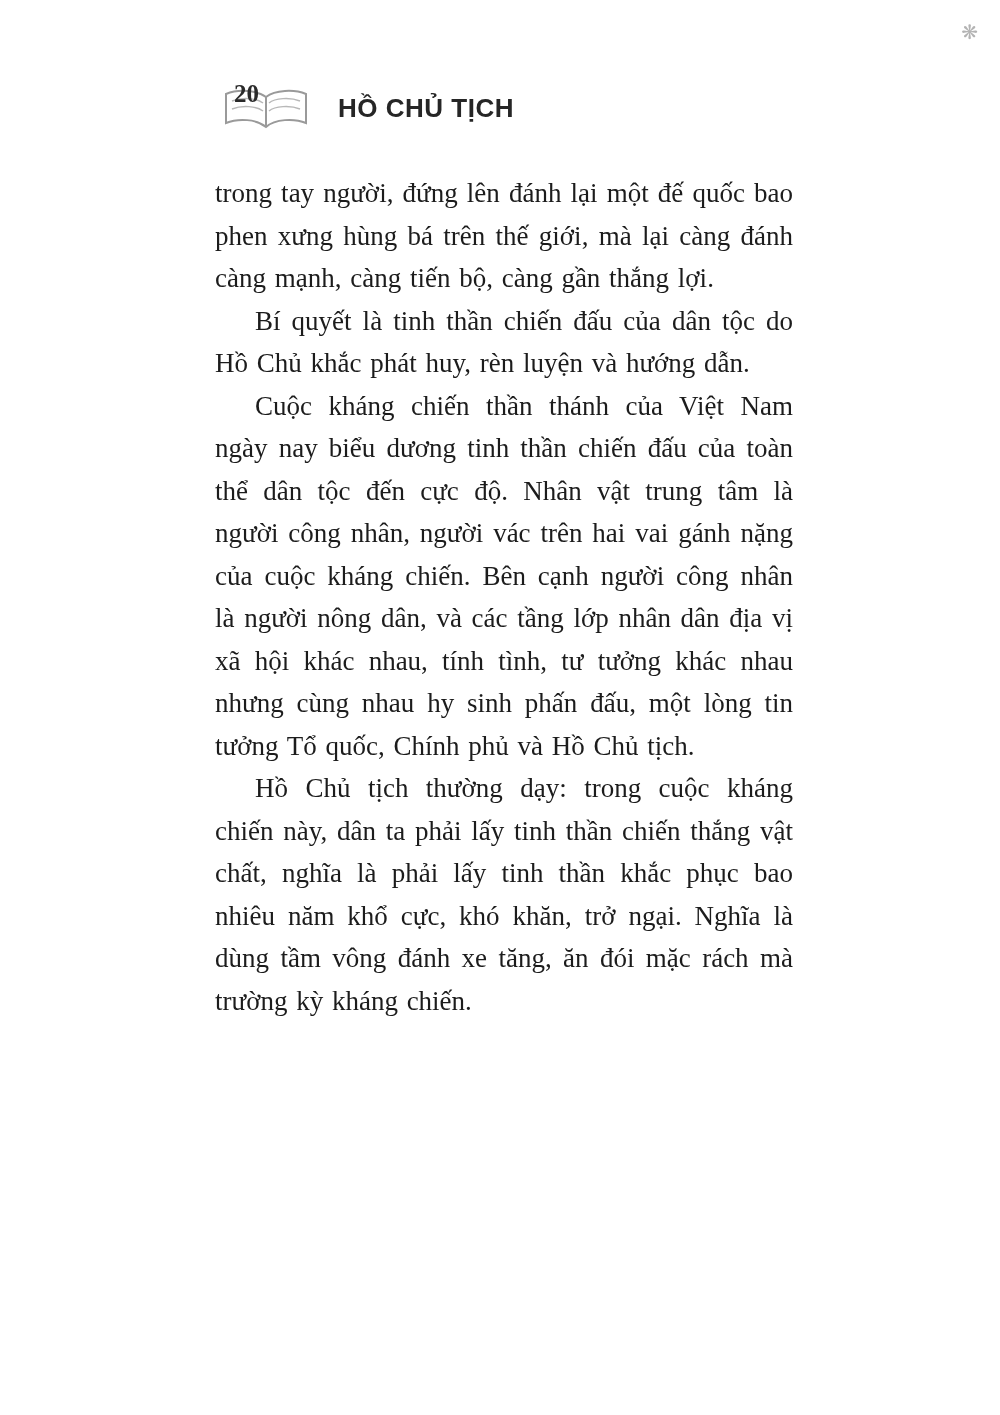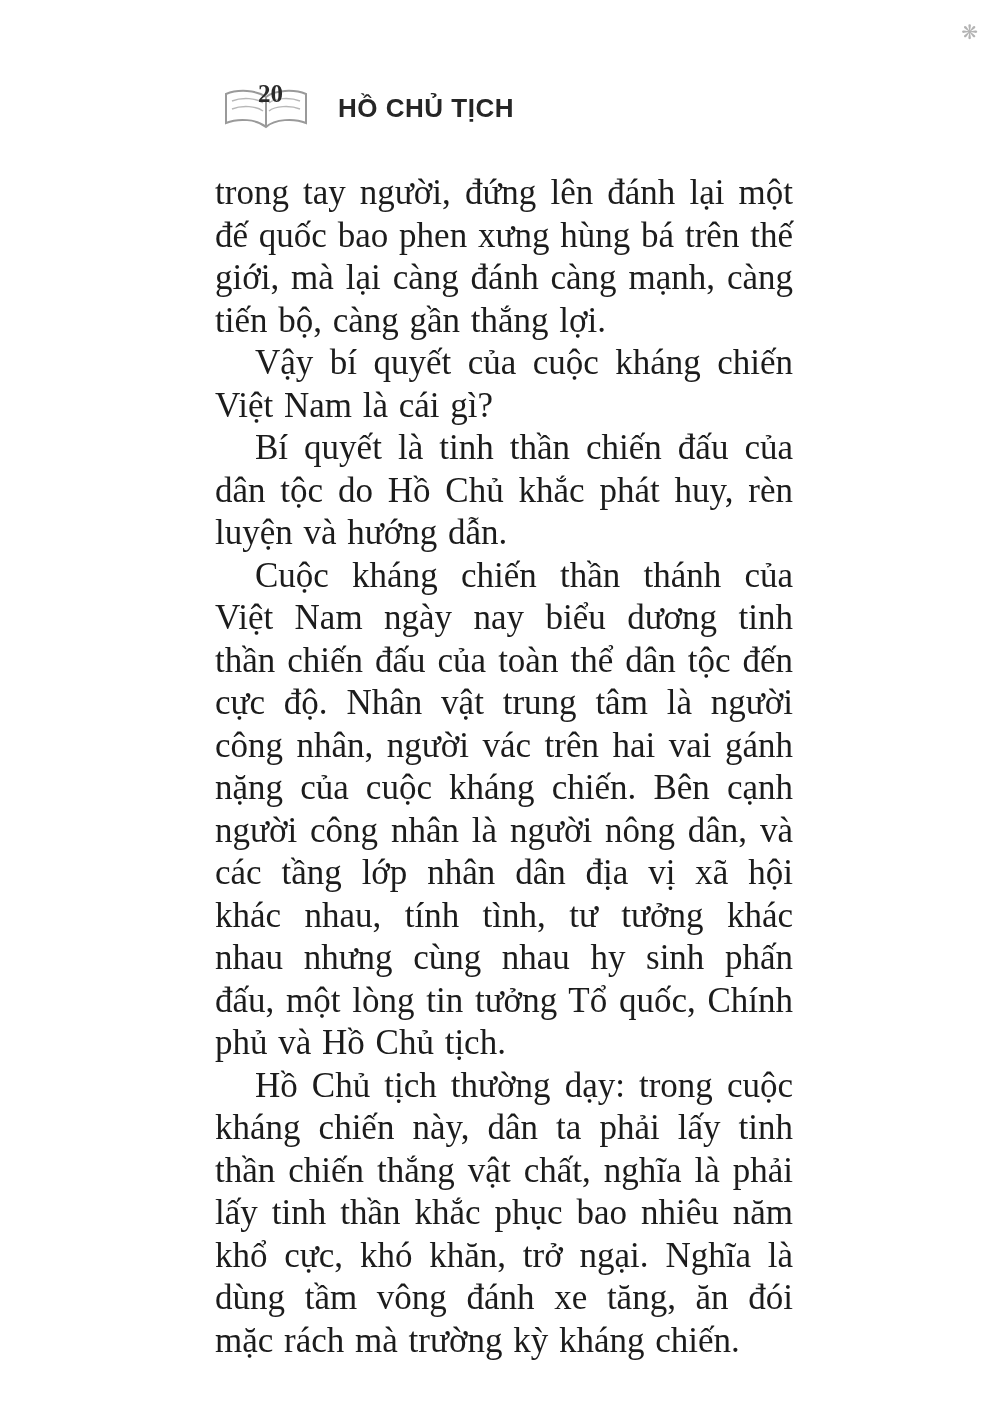--- a/index.html
+++ b/index.html
@@ -44,21 +44,21 @@
     flex: 0 0 auto;
   }
   .logo-wrap svg {
     position: absolute;
     left: 0;
     top: 4px;
   }
   .page-number {
     position: absolute;
     top: -2px;
-    left: 40px;
+    left: 16px;
     font-size: 25px;
     font-weight: bold;
     color: #2a2a2a;
     font-family: "Liberation Serif", serif;
   }
   .header-text {
     display: flex;
     align-items: center;
     gap: 6px;
     white-space: nowrap;
@@ -79,21 +79,21 @@
   }
   .page-body {
     position: absolute;
     top: 172px;
     left: 215px;
     width: 578px;
     text-align: justify;
   }
   .para {
     margin: 0;
-    font-size: 35px;
+    font-size: 27px;
     line-height: 42.5px;
     text-indent: 40px;
     word-spacing: 2px;
     color: #1c1c1c;
   }
   .para.no-indent {
     text-indent: 0;
   }
 </style>
 </head>
@@ -115,19 +115,18 @@
       </svg>
       <span class="page-number">20</span>
     </div>
     <div class="header-text">
       <span class="book-title">HỒ CHỦ TỊCH</span>
     </div>
   </header>
 
   <main class="page-body">
     <p class="para no-indent">trong tay người, đứng lên đánh lại một đế quốc bao phen xưng hùng bá trên thế giới, mà lại càng đánh càng mạnh, càng tiến bộ, càng gần thắng lợi.</p>
-    <p class="para">Vậy bí quyết của cuộc kháng chiến Việt Nam là cái gì?</p>
     <p class="para">Bí quyết là tinh thần chiến đấu của dân tộc do Hồ Chủ khắc phát huy, rèn luyện và hướng dẫn.</p>
     <p class="para">Cuộc kháng chiến thần thánh của Việt Nam ngày nay biểu dương tinh thần chiến đấu của toàn thể dân tộc đến cực độ. Nhân vật trung tâm là người công nhân, người vác trên hai vai gánh nặng của cuộc kháng chiến. Bên cạnh người công nhân là người nông dân, và các tầng lớp nhân dân địa vị xã hội khác nhau, tính tình, tư tưởng khác nhau nhưng cùng nhau hy sinh phấn đấu, một lòng tin tưởng Tổ quốc, Chính phủ và Hồ Chủ tịch.</p>
     <p class="para">Hồ Chủ tịch thường dạy: trong cuộc kháng chiến này, dân ta phải lấy tinh thần chiến thắng vật chất, nghĩa là phải lấy tinh thần khắc phục bao nhiêu năm khổ cực, khó khăn, trở ngại. Nghĩa là dùng tầm vông đánh xe tăng, ăn đói mặc rách mà trường kỳ kháng chiến.</p>
   </main>
 
 </div>
 
 </body></html>

